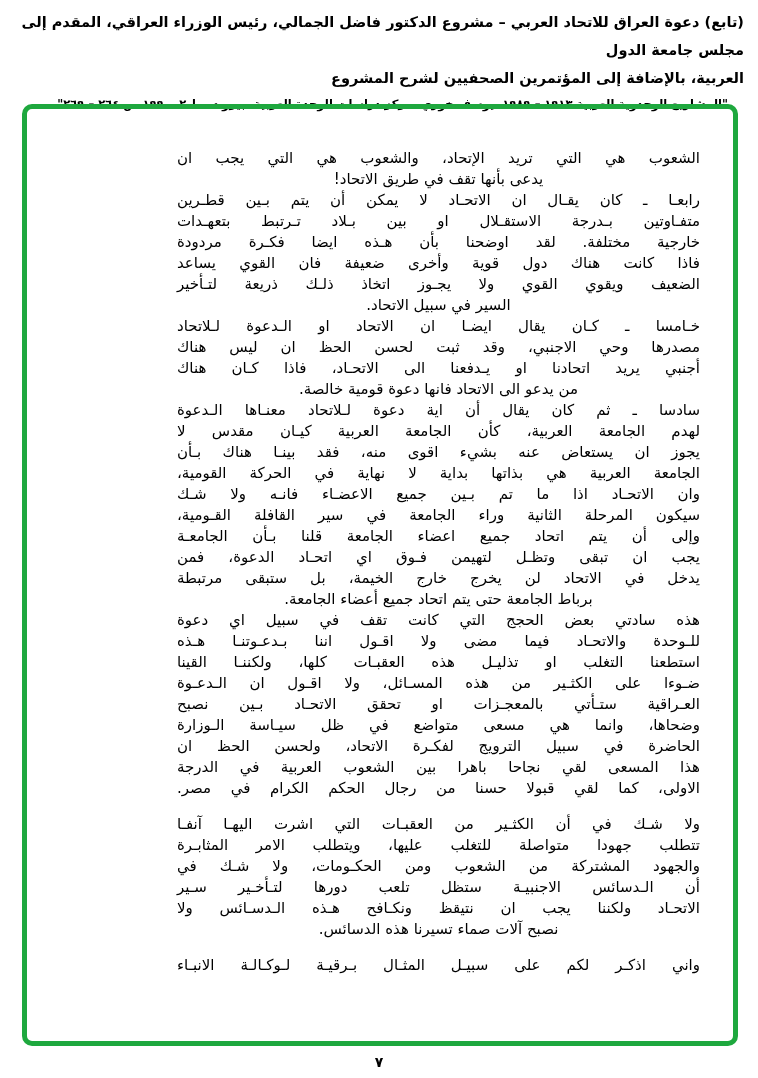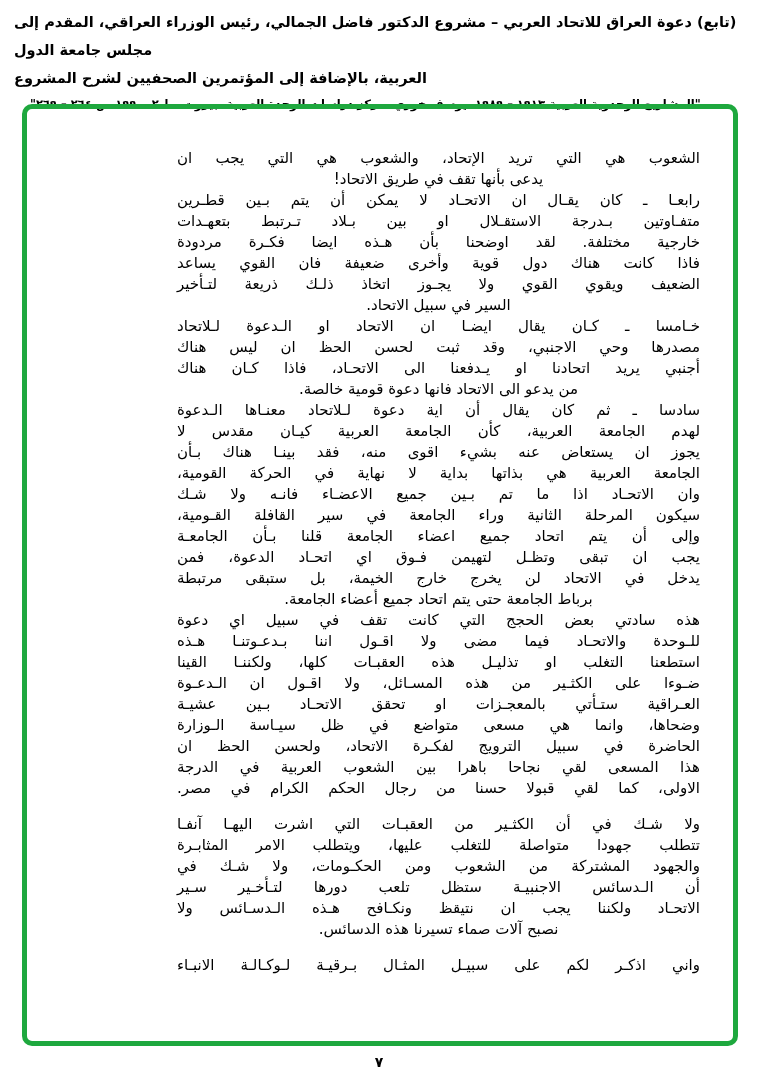--- a/index.html
+++ b/index.html
@@ -14,21 +14,21 @@
     background: #ffffff;
     overflow: hidden;
     font-family: "DejaVu Sans", sans-serif;
     color: #000000;
   }
   .header {
     position: absolute;
     top: 8px;
     left: 0;
     width: 758px;
-    text-align: left;
+    text-align: right;
     font-weight: bold;
     direction: rtl;
   }
   .hdr-main {
     font-size: 14.5px;
     line-height: 28px;
     padding: 0 14px;
   }
   .hdr-cite {
     font-size: 11.5px;
@@ -113,21 +113,21 @@
     <div class="line">وان الاتحـاد اذا ما تم بـين جميع الاعضـاء فانـه ولا شـك</div>
     <div class="line">سيكون المرحلة الثانية وراء الجامعة في سير القافلة القـومية،</div>
     <div class="line">وإلى أن يتم اتحاد جميع اعضاء الجامعة قلنا بـأن الجامعـة</div>
     <div class="line">يجب ان تبقى وتظـل لتهيمن فـوق اي اتحـاد الدعوة، فمن</div>
     <div class="line">يدخل في الاتحاد لن يخرج خارج الخيمة، بل ستبقى مرتبطة</div>
     <div class="line center">برباط الجامعة حتى يتم اتحاد جميع أعضاء الجامعة.</div>
     <div class="line">هذه سادتي بعض الحجج التي كانت تقف في سبيل اي دعوة</div>
     <div class="line">للـوحدة والاتحـاد فيما مضى ولا اقـول اننا بـدعـوتنـا هـذه</div>
     <div class="line">استطعنا التغلب او تذليـل هذه العقبـات كلها، ولكننـا القينا</div>
     <div class="line">ضـوءا على الكثـير من هذه المسـائل، ولا اقـول ان الـدعـوة</div>
-    <div class="line">العـراقية ستـأتي بالمعجـزات او تحقق الاتحـاد بـين عشيـة</div>
+    <div class="line">العـراقية ستـأتي بالمعجـزات او تحقق الاتحـاد بـين نصبح</div>
     <div class="line">وضحاها، وانما هي مسعى متواضع في ظل سيـاسة الـوزارة</div>
     <div class="line">الحاضرة في سبيل الترويج لفكـرة الاتحاد، ولحسن الحظ ان</div>
     <div class="line">هذا المسعى لقي نجاحا باهرا بين الشعوب العربية في الدرجة</div>
     <div class="line">الاولى، كما لقي قبولا حسنا من رجال الحكم الكرام في مصر.</div>
     <div class="line gap">ولا شـك في أن الكثـير من العقبـات التي اشرت اليهـا آنفـا</div>
     <div class="line">تتطلب جهودا متواصلة للتغلب عليها، ويتطلب الامر المثابـرة</div>
     <div class="line">والجهود المشتركة من الشعوب ومن الحكـومات، ولا شـك في</div>
     <div class="line">أن الـدسائس الاجنبيـة ستظل تلعب دورها لتـأخـير سـير</div>
     <div class="line">الاتحـاد ولكننا يجب ان نتيقظ ونكـافح هـذه الـدسـائس ولا</div>
     <div class="line center">نصبح آلات صماء تسيرنا هذه الدسائس.</div>

